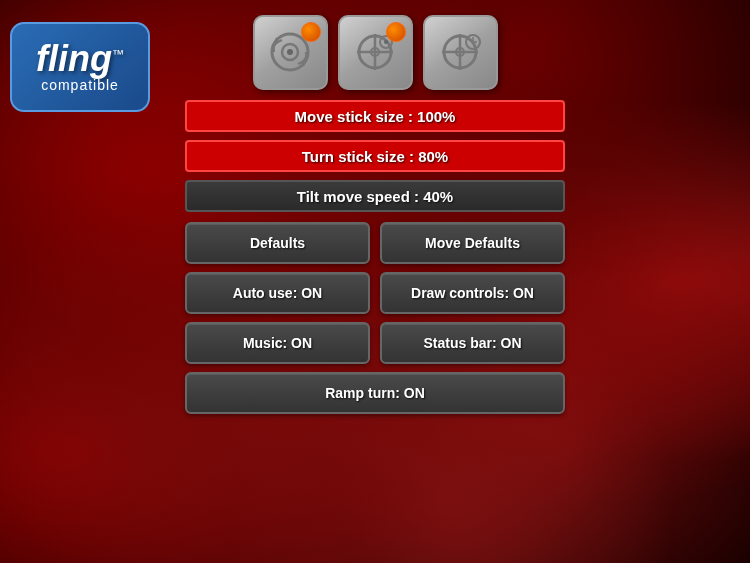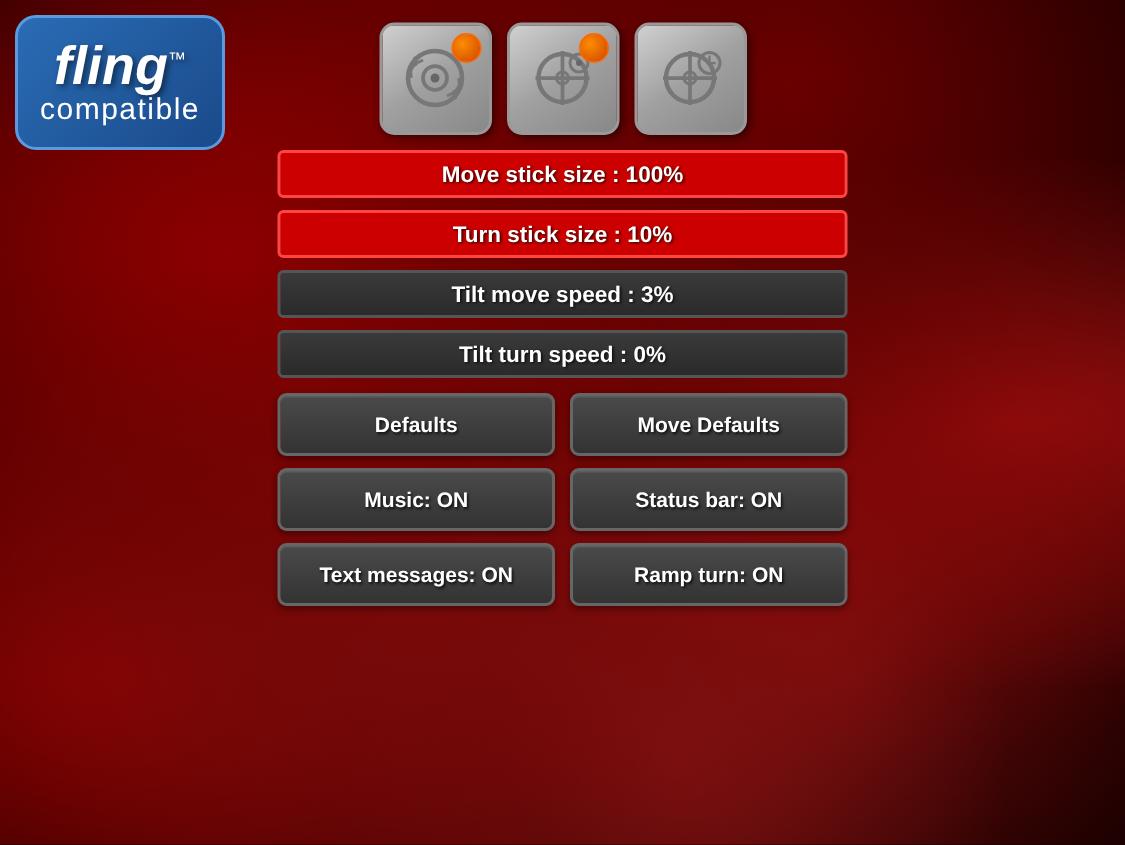--- a/index.html
+++ b/index.html
@@ -54,21 +54,21 @@
       position: absolute;
       inset: 0;
       display: flex;
       flex-direction: column;
       align-items: center;
     }
 
     
     .fling-logo {
       position: absolute;
-      top: 10px;
+      top: 22px;
       left: 10px;
       width: 140px;
       height: 90px;
       background: linear-gradient(135deg, #2a6cb5, #1a4a8a);
       border-radius: 14px;
       border: 2px solid #5a9ae0;
       display: flex;
       flex-direction: column;
       align-items: center;
       justify-content: center;
@@ -85,21 +85,21 @@
 
     .fling-reg {
       font-size: 12px;
       vertical-align: super;
       font-weight: normal;
       font-style: normal;
     }
 
     .compatible-text {
       color: white;
-      font-size: 20px;
+      font-size: 14px;
       font-weight: normal;
       letter-spacing: 1px;
     }
 
     
     .icons-row {
       display: flex;
       gap: 10px;
       margin-top: 15px;
       justify-content: center;
@@ -261,49 +261,47 @@
   </div>
 
   <div class="sliders-section">
     <div class="slider-row">
       <div class="slider-label-bar slider-active">
         <span>Move stick size : 100%</span>
       </div>
     </div>
     <div class="slider-row">
       <div class="slider-label-bar slider-active">
-        <span>Turn stick size : 10%</span>
+        <span>Turn stick size : 80%</span>
       </div>
     </div>
     <div class="slider-row">
       <div class="slider-label-bar slider-inactive">
-        <span>Tilt move speed : 3%</span>
-      </div>
-    </div>
-    <div class="slider-row">
-      <div class="slider-label-bar slider-inactive">
-        <span>Tilt turn speed : 0%</span>
+        <span>Tilt move speed : 40%</span>
       </div>
     </div>
   </div>
 
   <div class="buttons-section">
 
     <div class="btn-row">
       <button class="ctrl-btn">Defaults</button>
       <button class="ctrl-btn">Move Defaults</button>
     </div>
 
+    <div class="btn-row">
+      <button class="ctrl-btn">Auto use: ON</button>
+      <button class="ctrl-btn">Draw controls: ON</button>
+    </div>
 
     <div class="btn-row">
       <button class="ctrl-btn">Music: ON</button>
       <button class="ctrl-btn">Status bar: ON</button>
     </div>
 
 
     <div class="btn-row">
-      <button class="ctrl-btn">Text messages: ON</button>
       <button class="ctrl-btn">Ramp turn: ON</button>
     </div>
 
   </div>
 
 </div>
 
 </body></html>

